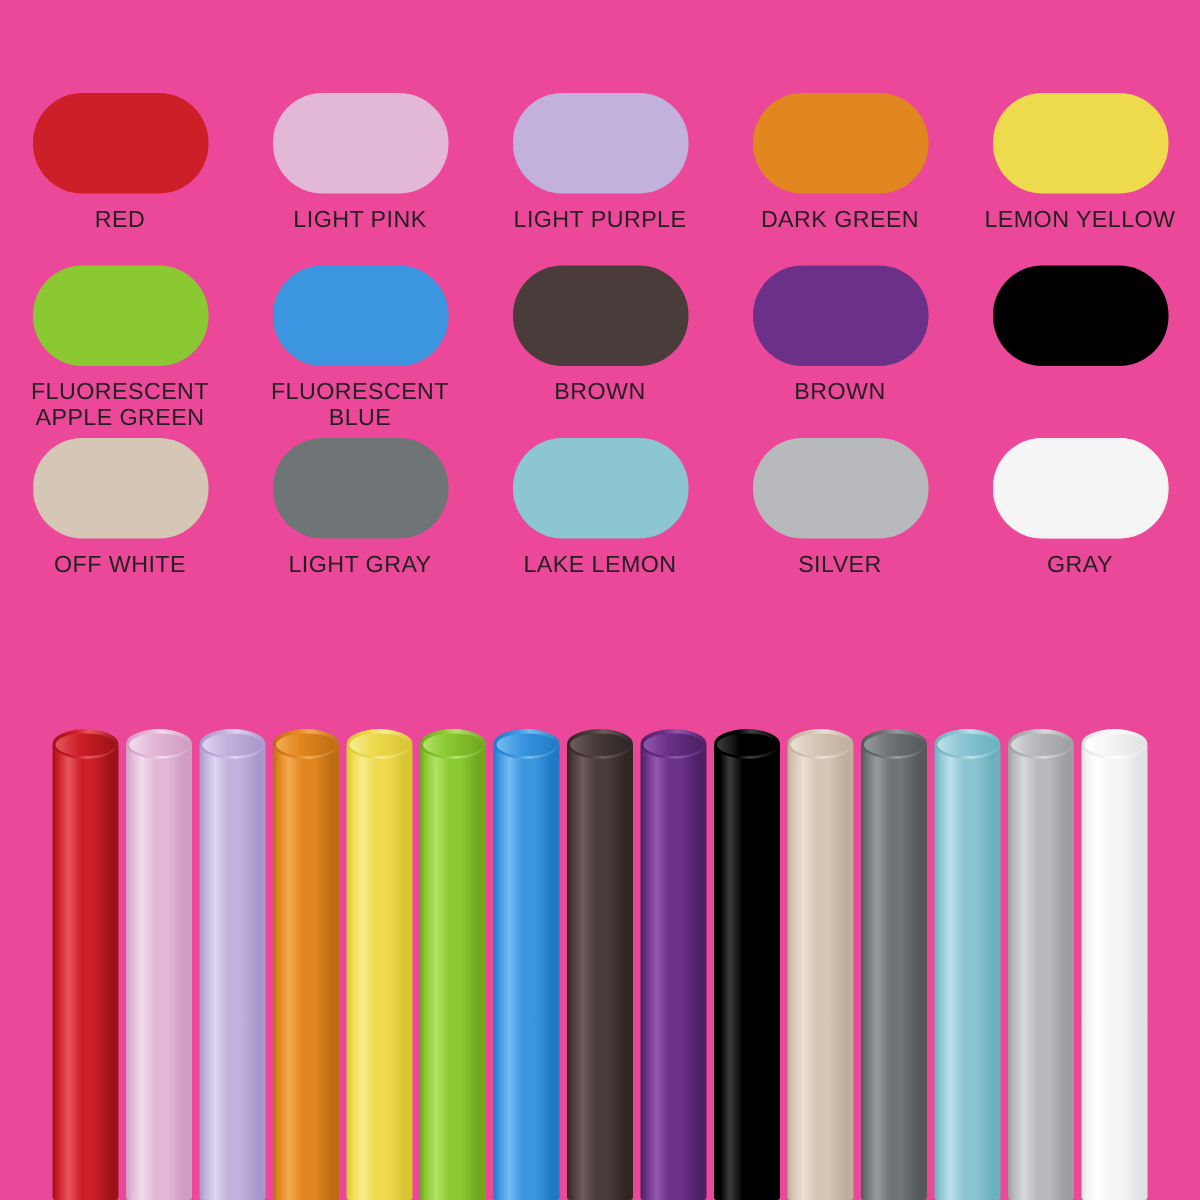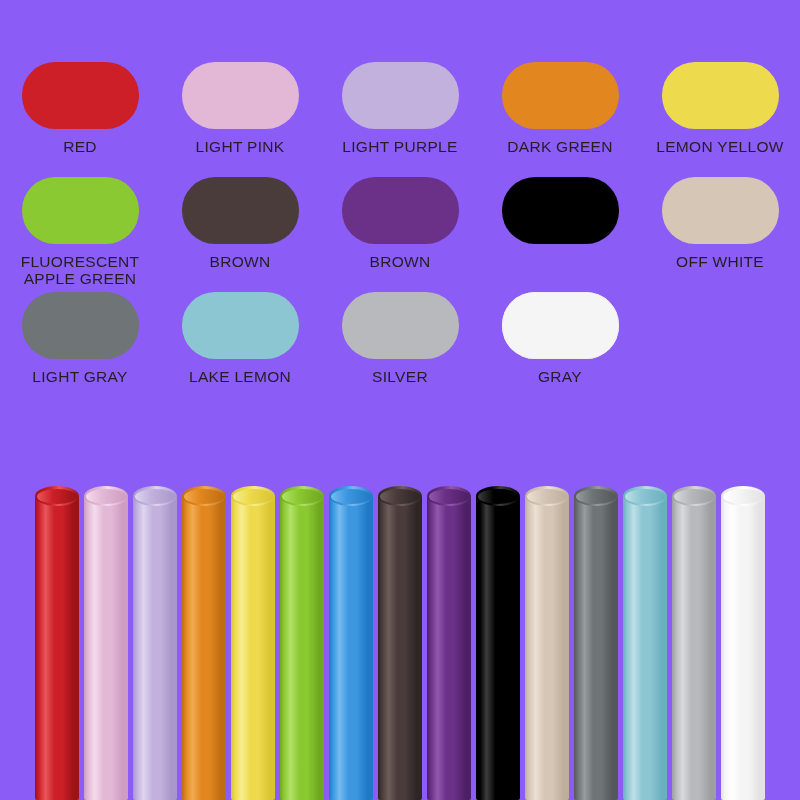--- a/index.html
+++ b/index.html
@@ -9,21 +9,21 @@
     height: 800px;
     background: #ffffff;
     font-family: "Liberation Sans", sans-serif;
     overflow: hidden;
   }
 
   #page {
     position: relative;
     width: 800px;
     height: 800px;
-    background: #8b5cf6;
+    background: #ec4899;
   }
 
   
   #swatch-grid {
     position: absolute;
     top: 62px;
     left: 0;
     width: 800px;
     display: grid;
     grid-template-columns: repeat(5, 160px);
@@ -131,20 +131,24 @@
       <div class="swatch-cell">
         <div class="swatch-chip" style="background: rgb(238, 219, 77);"></div>
         <div class="swatch-label">LEMON YELLOW</div>
       </div>
       <div class="swatch-cell">
         <div class="swatch-chip" style="background: rgb(139, 201, 50);"></div>
         <div class="swatch-label">FLUORESCENT
 APPLE GREEN</div>
       </div>
       <div class="swatch-cell">
+        <div class="swatch-chip" style="background: rgb(61, 151, 224);"></div>
+        <div class="swatch-label">FLUORESCENT BLUE</div>
+      </div>
+      <div class="swatch-cell">
         <div class="swatch-chip" style="background: rgb(73, 60, 59);"></div>
         <div class="swatch-label">BROWN</div>
       </div>
       <div class="swatch-cell">
         <div class="swatch-chip" style="background: rgb(107, 48, 135);"></div>
         <div class="swatch-label">BROWN</div>
       </div>
       <div class="swatch-cell">
         <div class="swatch-chip" style="background: rgb(0, 0, 0);"></div>
       </div>

